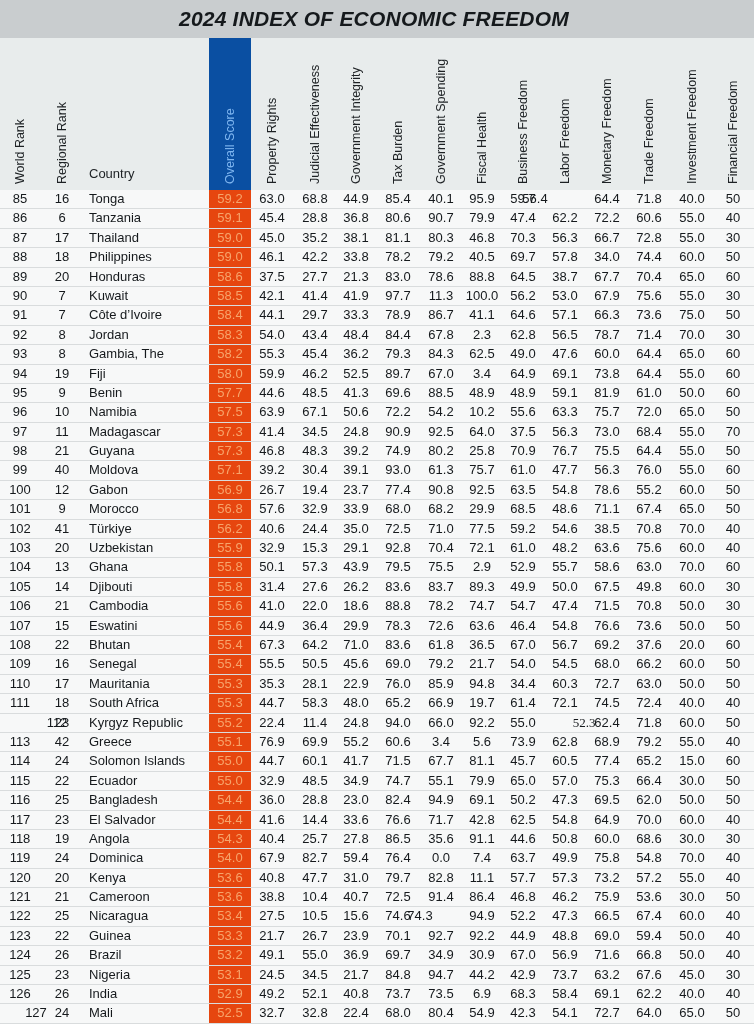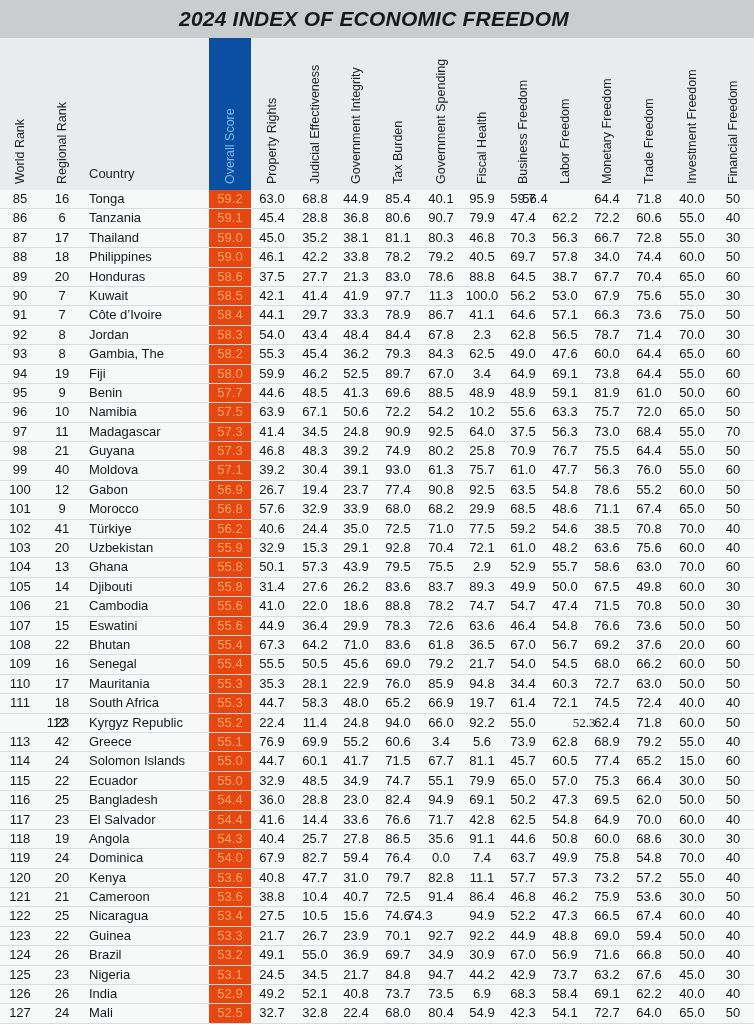--- a/index.html
+++ b/index.html
@@ -826,21 +826,21 @@
       <div class="c" style="left: 421px; width: 40px;">73.5</div>
       <div class="c" style="left: 462px; width: 40px;">6.9</div>
       <div class="c" style="left: 503px; width: 40px;">68.3</div>
       <div class="c" style="left: 545px; width: 40px;">58.4</div>
       <div class="c" style="left: 587px; width: 40px;">69.1</div>
       <div class="c" style="left: 629px; width: 40px;">62.2</div>
       <div class="c" style="left: 672px; width: 40px;">40.0</div>
       <div class="c" style="left: 713px; width: 40px;">40</div>
     </div>
     <div class="row">
-      <div class="c" style="left: 0px; width: 40px;">127</div>
+      <div class="c" style="left: 16px; width: 40px;">127</div>
       <div class="c" style="left: 42px; width: 40px;">24</div>
       <div class="c country" style="left: 89px; width: 118px;">Mali</div>
       <div class="c score" style="left: 210px; width: 40px;">52.5</div>
       <div class="c" style="left: 252px; width: 40px;">32.7</div>
       <div class="c" style="left: 295px; width: 40px;">32.8</div>
       <div class="c" style="left: 336px; width: 40px;">22.4</div>
       <div class="c" style="left: 378px; width: 40px;">68.0</div>
       <div class="c" style="left: 421px; width: 40px;">80.4</div>
       <div class="c" style="left: 462px; width: 40px;">54.9</div>
       <div class="c" style="left: 503px; width: 40px;">42.3</div>

